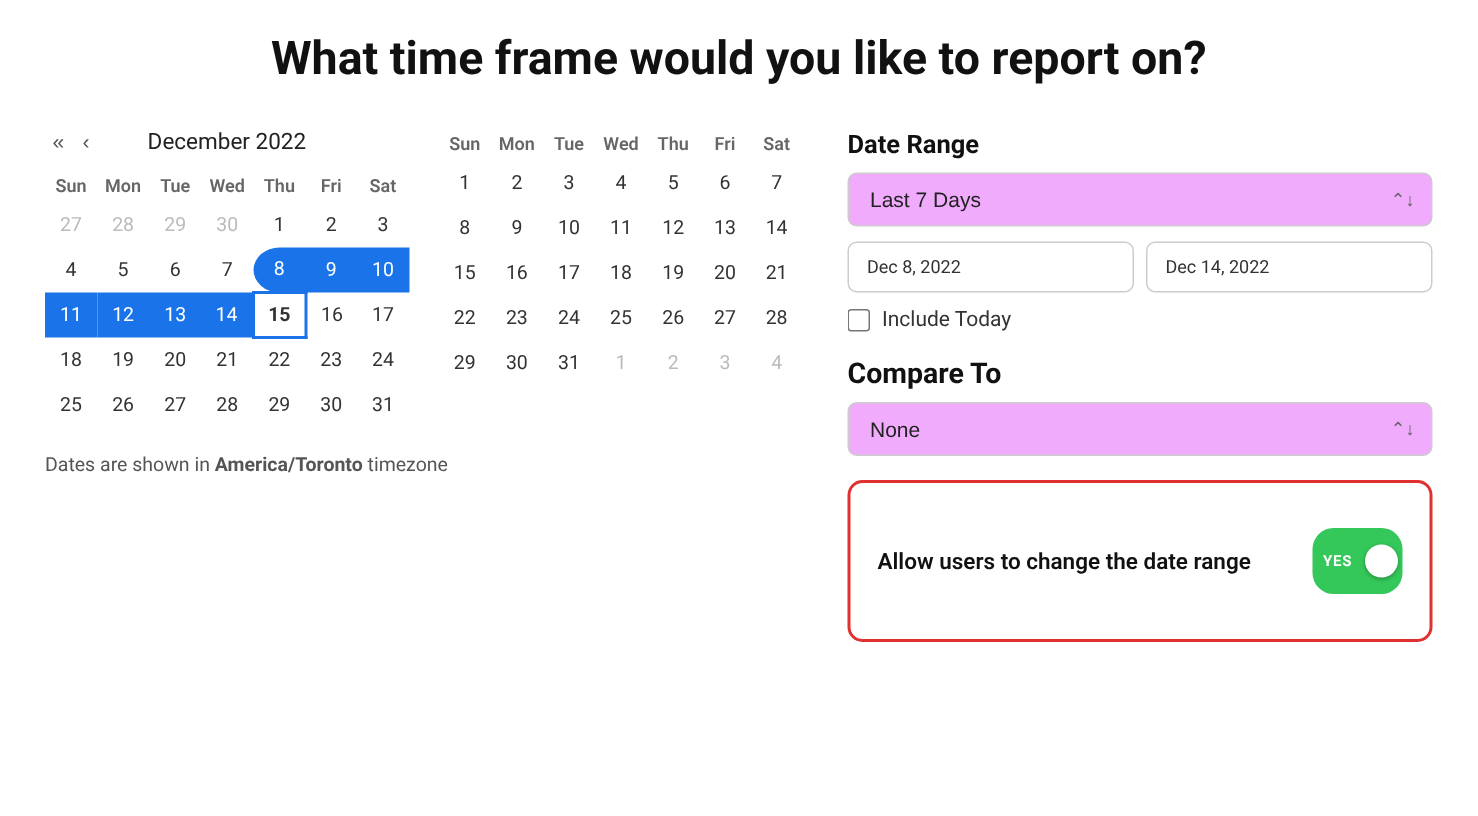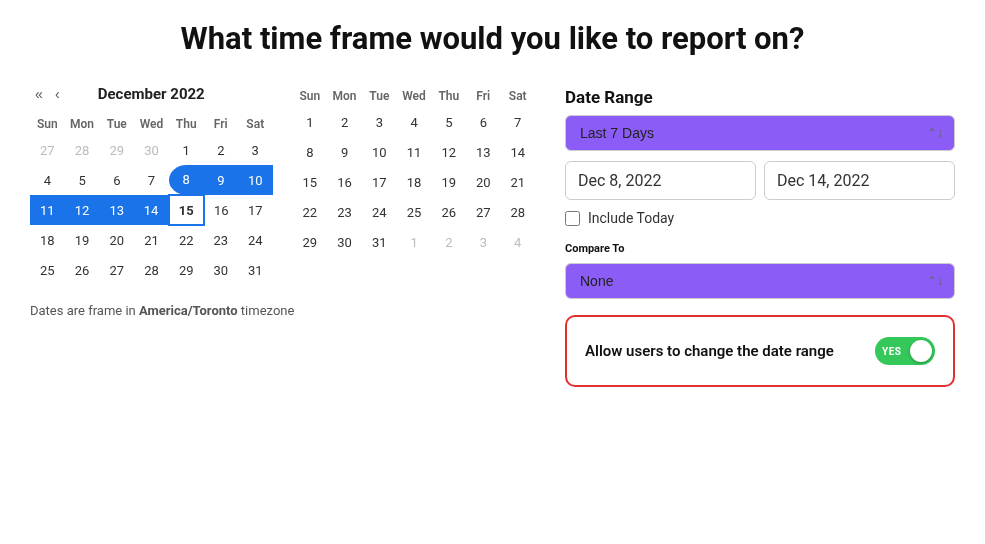--- a/index.html
+++ b/index.html
@@ -49,21 +49,21 @@
       background: none;
       border: none;
       padding: 2px 5px;
       user-select: none;
     }
     .cal-prev-prev { left: 0; }
     .cal-prev { left: 20px; }
     .cal-next { right: 20px; }
     .cal-next-next { right: 0; }
     .cal-month {
-      font-weight: 700;
+      font-weight: 400;
       font-size: 15px;
       text-align: center;
     }
     .cal-grid {
       width: 100%;
       border-collapse: collapse;
     }
     .cal-grid th {
       font-size: 12px;
       color: #666;
@@ -133,21 +133,21 @@
       position: relative;
       margin-bottom: 10px;
     }
     .select-wrapper select {
       width: 100%;
       padding: 9px 14px;
       font-size: 14px;
       border: 1px solid #ccc;
       border-radius: 6px;
       appearance: none;
-      background: #8b5cf6;
+      background: #f0abfc;
       color: #222;
       cursor: pointer;
     }
     .select-arrow {
       position: absolute;
       right: 12px;
       top: 50%;
       transform: translateY(-50%);
       pointer-events: none;
       font-size: 12px;
@@ -156,67 +156,67 @@
     .date-range-row {
       display: flex;
       gap: 8px;
       margin-bottom: 10px;
     }
     .date-box {
       flex: 1;
       border: 1px solid #ccc;
       border-radius: 6px;
       padding: 9px 12px;
-      font-size: 16px;
+      font-size: 12px;
       color: #333;
     }
     .include-today-row {
       display: flex;
       align-items: center;
       gap: 8px;
       margin-bottom: 16px;
     }
     .include-today-row input[type="checkbox"] {
       width: 15px;
       height: 15px;
       cursor: pointer;
     }
     .include-today-label {
       font-size: 14px;
       color: #333;
     }
     .compare-label {
-      font-size: 11px;
+      font-size: 19px;
       font-weight: 700;
       margin-bottom: 8px;
       color: #111;
     }
     .allow-change-box {
       border: 2px solid #e03030;
       border-radius: 10px;
-      padding: 20px 18px;
+      padding: 30px 18px;
       display: flex;
       align-items: center;
       justify-content: space-between;
       margin-top: 16px;
     }
     .allow-change-text {
       font-size: 15px;
       font-weight: 600;
       color: #111;
     }
     
     .toggle-wrapper {
       display: flex;
       align-items: center;
       gap: 0;
     }
     .toggle-track {
       width: 60px;
-      height: 28px;
+      height: 44px;
       background: #34c759;
       border-radius: 14px;
       position: relative;
       cursor: pointer;
       display: flex;
       align-items: center;
     }
     .toggle-yes {
       position: absolute;
       left: 7px;
@@ -371,21 +371,21 @@
                 <td class="other-month">2</td>
                 <td class="other-month">3</td>
                 <td class="other-month">4</td>
               </tr>
             </tbody>
         </table>
       </div>
     </div>
 
     <div class="timezone-note">
-      <span>Dates are frame in </span><strong>America/Toronto</strong><span> timezone</span>
+      <span>Dates are shown in </span><strong>America/Toronto</strong><span> timezone</span>
     </div>
 
   </div>
 
   <div class="right-panel">
     <div class="panel-label">Date Range</div>
 
     <div class="select-wrapper">
       <select id="date-range-select">
       <option value="Last 7 Days">Last 7 Days</option><option value="Last 14 Days">Last 14 Days</option><option value="Last 30 Days">Last 30 Days</option><option value="Last 90 Days">Last 90 Days</option><option value="Custom Range">Custom Range</option></select>

